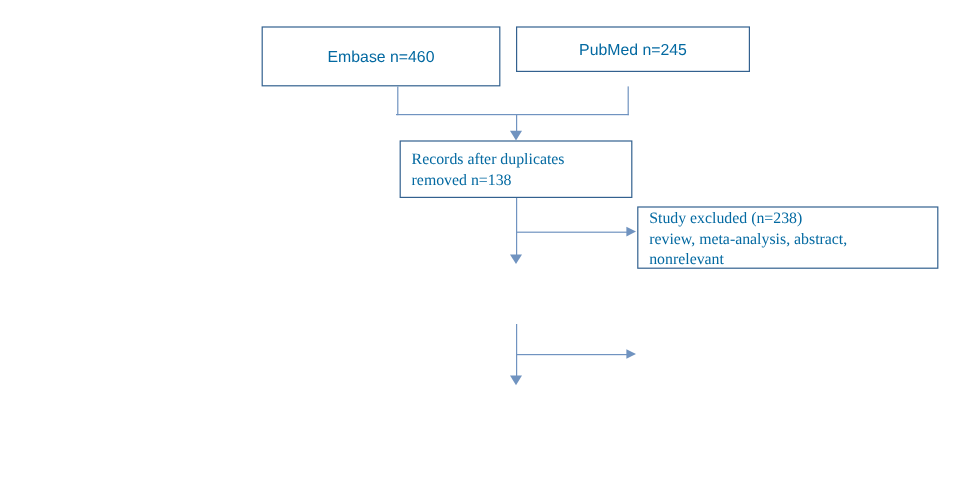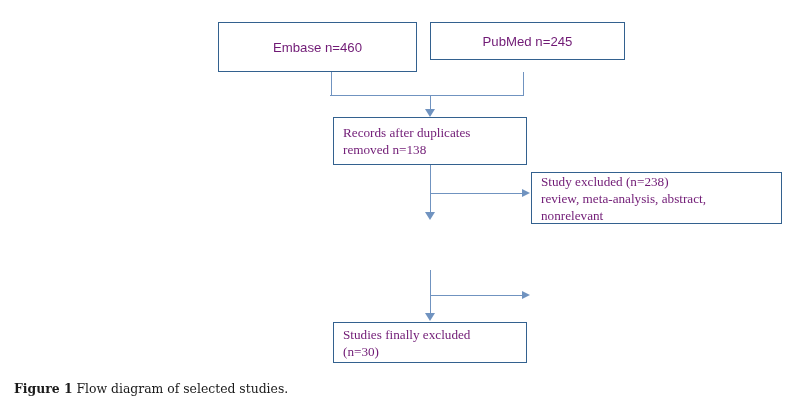--- a/index.html
+++ b/index.html
@@ -11,21 +11,21 @@
     overflow:hidden;
     position:relative;
   }
   #canvas{position:absolute;left:0;top:0;width:795px;height:404px;}
 
   .node{
     position:absolute;
     box-sizing:border-box;
     background:#ffffff;
     border:1.6px solid #33618f;
-    color:#701a75;
+    color:#0369a1;
     font-size:13.2px;
     line-height:17px;
     display:flex;
     align-items:center;
     z-index:3;
   }
   .node .txt{display:block;width:100%;white-space:pre-line;}
   .node.center{justify-content:center;text-align:center;}
   .node.center .txt{text-align:center;}
   .node.left{justify-content:center;text-align:left;padding-left:9px;font-family:Liberation Serif, serif;}
@@ -123,20 +123,15 @@
   </div>
 
   <div class="node left" id="n-excl1">
     <span class="txt">Study excluded (n=238)
 review, meta-analysis, abstract,
 nonrelevant</span>
   </div>
 
 
 
-  <div class="node left" id="n-final">
-    <span class="txt">Studies finally excluded
-(n=30)</span>
-  </div>
 
-  <div id="caption"><span class="cap-lead">Figure 1</span><span class="cap-rest"> Flow diagram of selected studies.</span></div>
 
 </div>
 
 </body></html>

